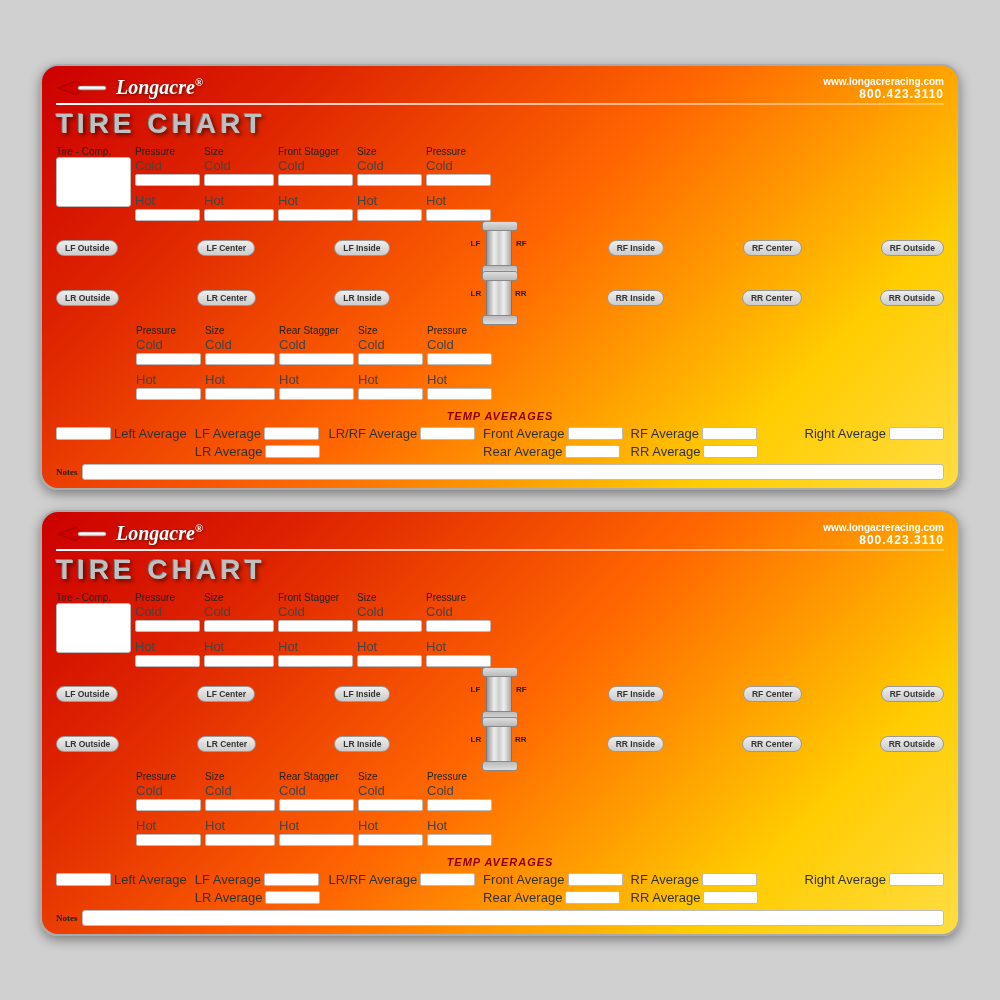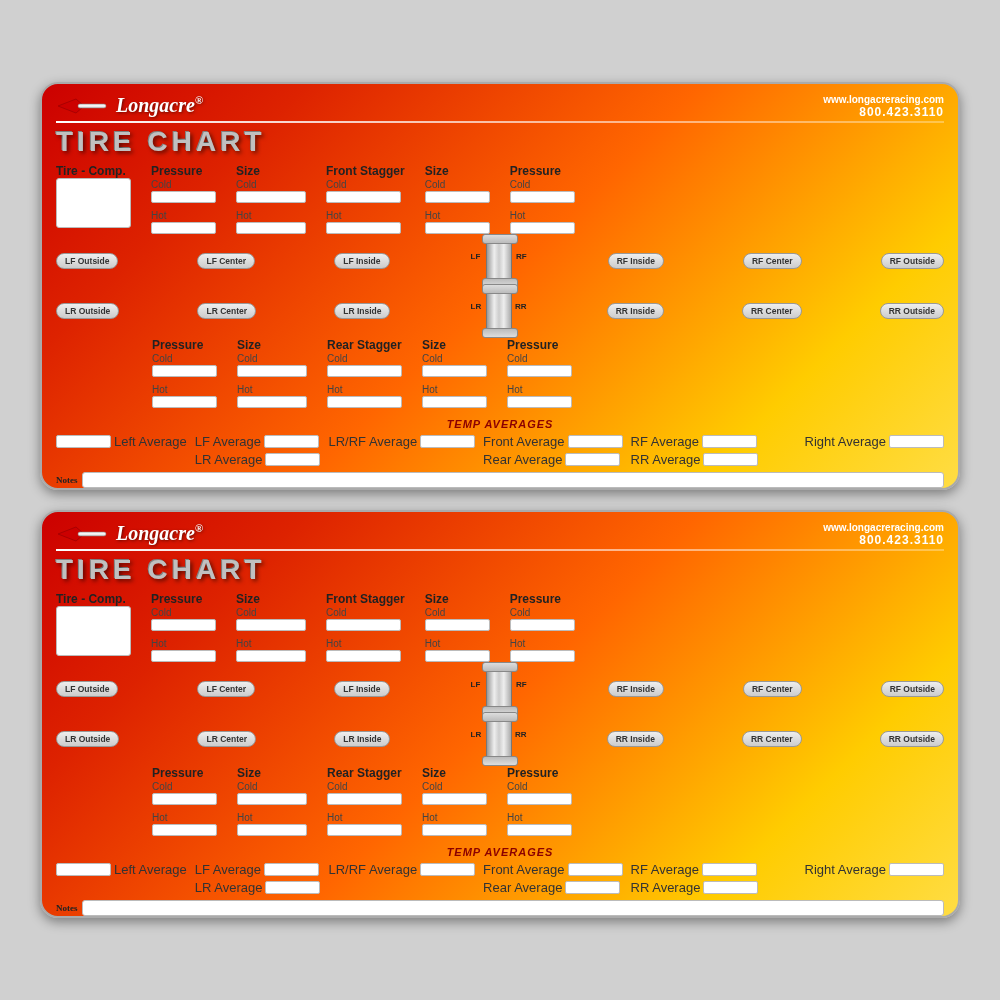--- a/index.html
+++ b/index.html
@@ -13,21 +13,21 @@
       width: 1000px;
       padding: 20px;
       gap: 18px;
       font-family: Arial, sans-serif;
     }
 
     .tire-chart-card {
       width: 920px;
       background: linear-gradient(135deg, #cc0000 0%, #dd2200 20%, #ff6600 50%, #ffcc00 80%, #ffdd44 100%);
       border-radius: 18px;
-      padding: 10px 14px 0 14px;
+      padding: 10px 14px 8px 14px;
       box-shadow: 0 4px 12px rgba(0,0,0,0.4);
       border: 2px solid #aaa;
     }
 
     .card-header {
       display: flex;
       justify-content: space-between;
       align-items: flex-start;
       margin-bottom: 2px;
     }
@@ -101,31 +101,30 @@
       height: 50px;
       background: white;
       border: 1px solid #bbb;
       border-radius: 3px;
     }
 
     .data-group {
       display: flex;
       flex-direction: column;
       gap: 1px;
-      margin-left: 16px;
     }
 
     .dg-title {
-      font-size: 12px;
-      font-weight: bold;
+      font-size: 10px;
+      font-weight: normal;
       color: #222;
     }
 
     .dg-sub {
-      font-size: 10px;
+      font-size: 13px;
       color: #444;
     }
 
     .dg-input {
       background: white;
       border: 1px solid #bbb;
       border-radius: 2px;
       height: 12px;
     }
 

